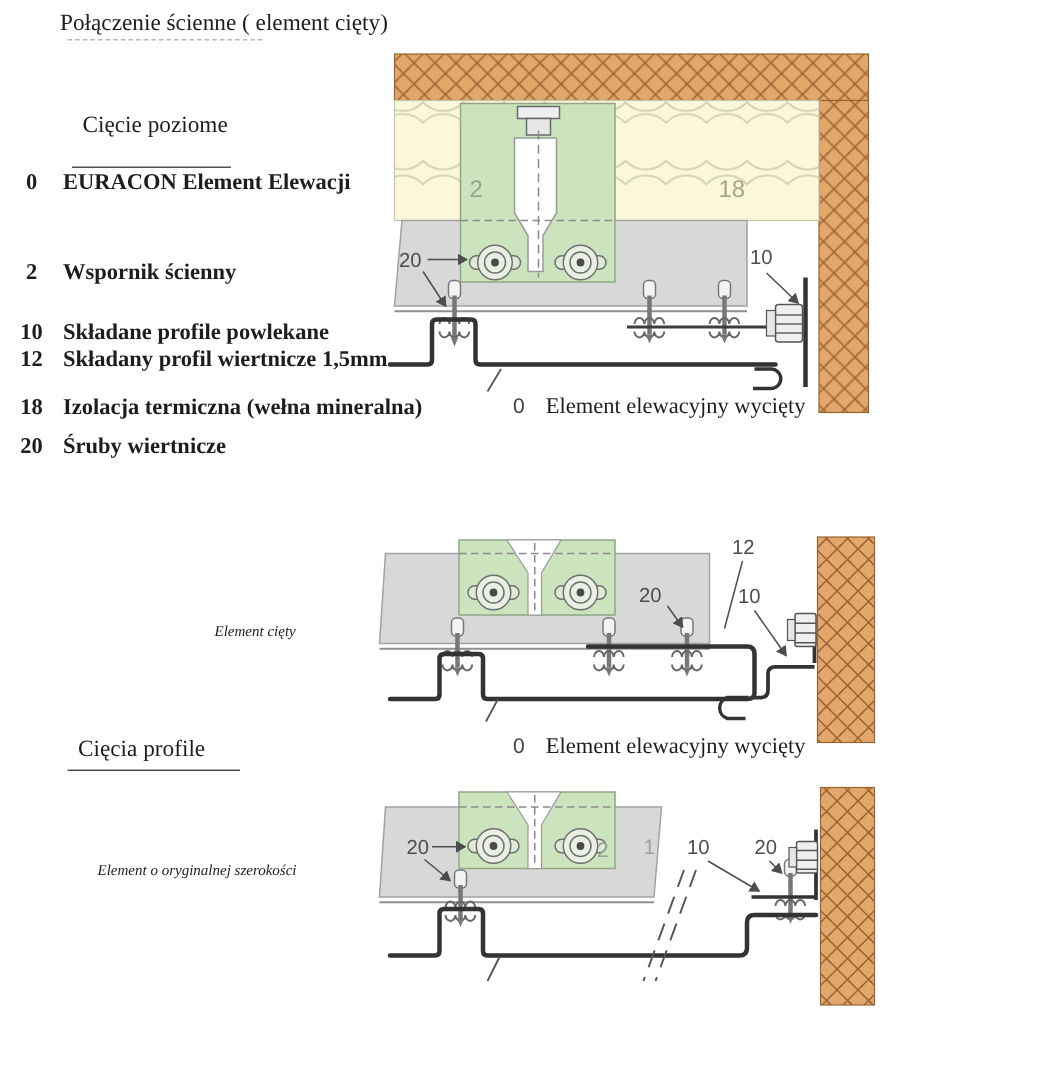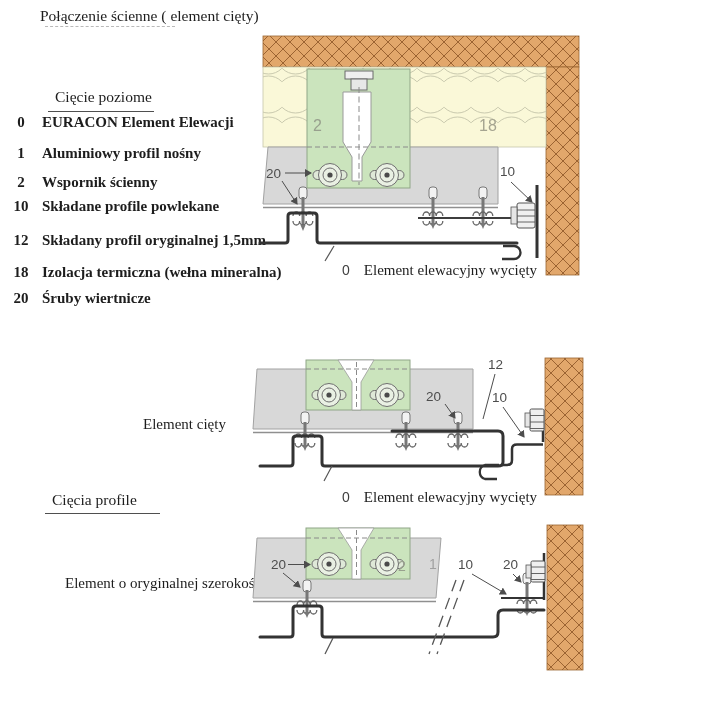--- a/index.html
+++ b/index.html
@@ -4,46 +4,44 @@
 <style>
   html,body{margin:0;padding:0;background:#fff;}
   .page{position:relative;width:703px;height:726px;background:#ffffff;overflow:hidden;
         font-family:"Liberation Serif", serif;color:#1d1d1d;}
   .abs{position:absolute;}
   .title{font-size:15.5px;}
   .heading{font-size:15.5px;border-bottom:1px solid #4f4f4f;}
   .legend-item{font-size:15px;white-space:nowrap;font-weight:bold;}
   .legend-item .num{display:inline-block;width:26px;text-align:center;}
   .legend-item .lab{margin-left:8px;}
-  .side-label{font-size:15px;}
+  .side-label{font-size:10px;font-style:italic;}
   .caption{font-size:15px;white-space:nowrap;margin-left:22px;}
   .caption .cap-num{font-family:"Liberation Sans",sans-serif;font-size:14px;color:#3f3f3f;margin-right:14px;}
   .dash-underline{border-top:1px dashed #b9b9b9;height:0;}
   svg text{font-family:"Liberation Sans",sans-serif;}
 </style>
 </head>
 <body>
 
 <div class="page">
 
   <div class="abs title" style="left:40px;top:7px">Połączenie ścienne ( element cięty)</div>
   <div class="abs dash-underline" style="left:45px;top:26px;width:130px"></div>
 
-  <div class="abs heading" style="left:48px;top:88px;width:99px;padding:0 0 5px 7px">Cięcie poziome</div>
+  <div class="abs heading" style="left:48px;top:75px;width:99px;padding:0 0 18px 7px">Cięcie poziome</div>
 
   <div class="abs legend-item" style="left:8px;top:114px">
     <span class="num">0</span><span class="lab">EURACON Element Elewacji</span></div>
-  <div class="abs legend-item" style="left:8px;top:145px">
-    <span class="num">1</span><span class="lab">Aluminiowy profil nośny</span></div>
   <div class="abs legend-item" style="left:8px;top:174px">
     <span class="num">2</span><span class="lab">Wspornik ścienny</span></div>
-  <div class="abs legend-item" style="left:8px;top:198px">
+  <div class="abs legend-item" style="left:8px;top:214px">
     <span class="num">10</span><span class="lab">Składane profile powlekane</span></div>
   <div class="abs legend-item" style="left:8px;top:232px">
-    <span class="num">12</span><span class="lab">Składany profil oryginalnej 1,5mm</span></div>
+    <span class="num">12</span><span class="lab">Składany profil wiertnicze 1,5mm</span></div>
   <div class="abs legend-item" style="left:8px;top:264px">
     <span class="num">18</span><span class="lab">Izolacja termiczna (wełna mineralna)</span></div>
   <div class="abs legend-item" style="left:8px;top:290px">
     <span class="num">20</span><span class="lab">Śruby wiertnicze</span></div>
 
   <svg class="abs" style="left:255px;top:35px" width="448" height="245" viewBox="0 0 448 245">
     <defs>
       <pattern id="brick1" width="14" height="14" patternUnits="userSpaceOnUse">
         <rect width="14" height="14" fill="#e2a76b"></rect>
         <path d="M0,14 L14,0 M0,0 L14,14" stroke="#9b6332" stroke-width="1" fill="none"></path>

